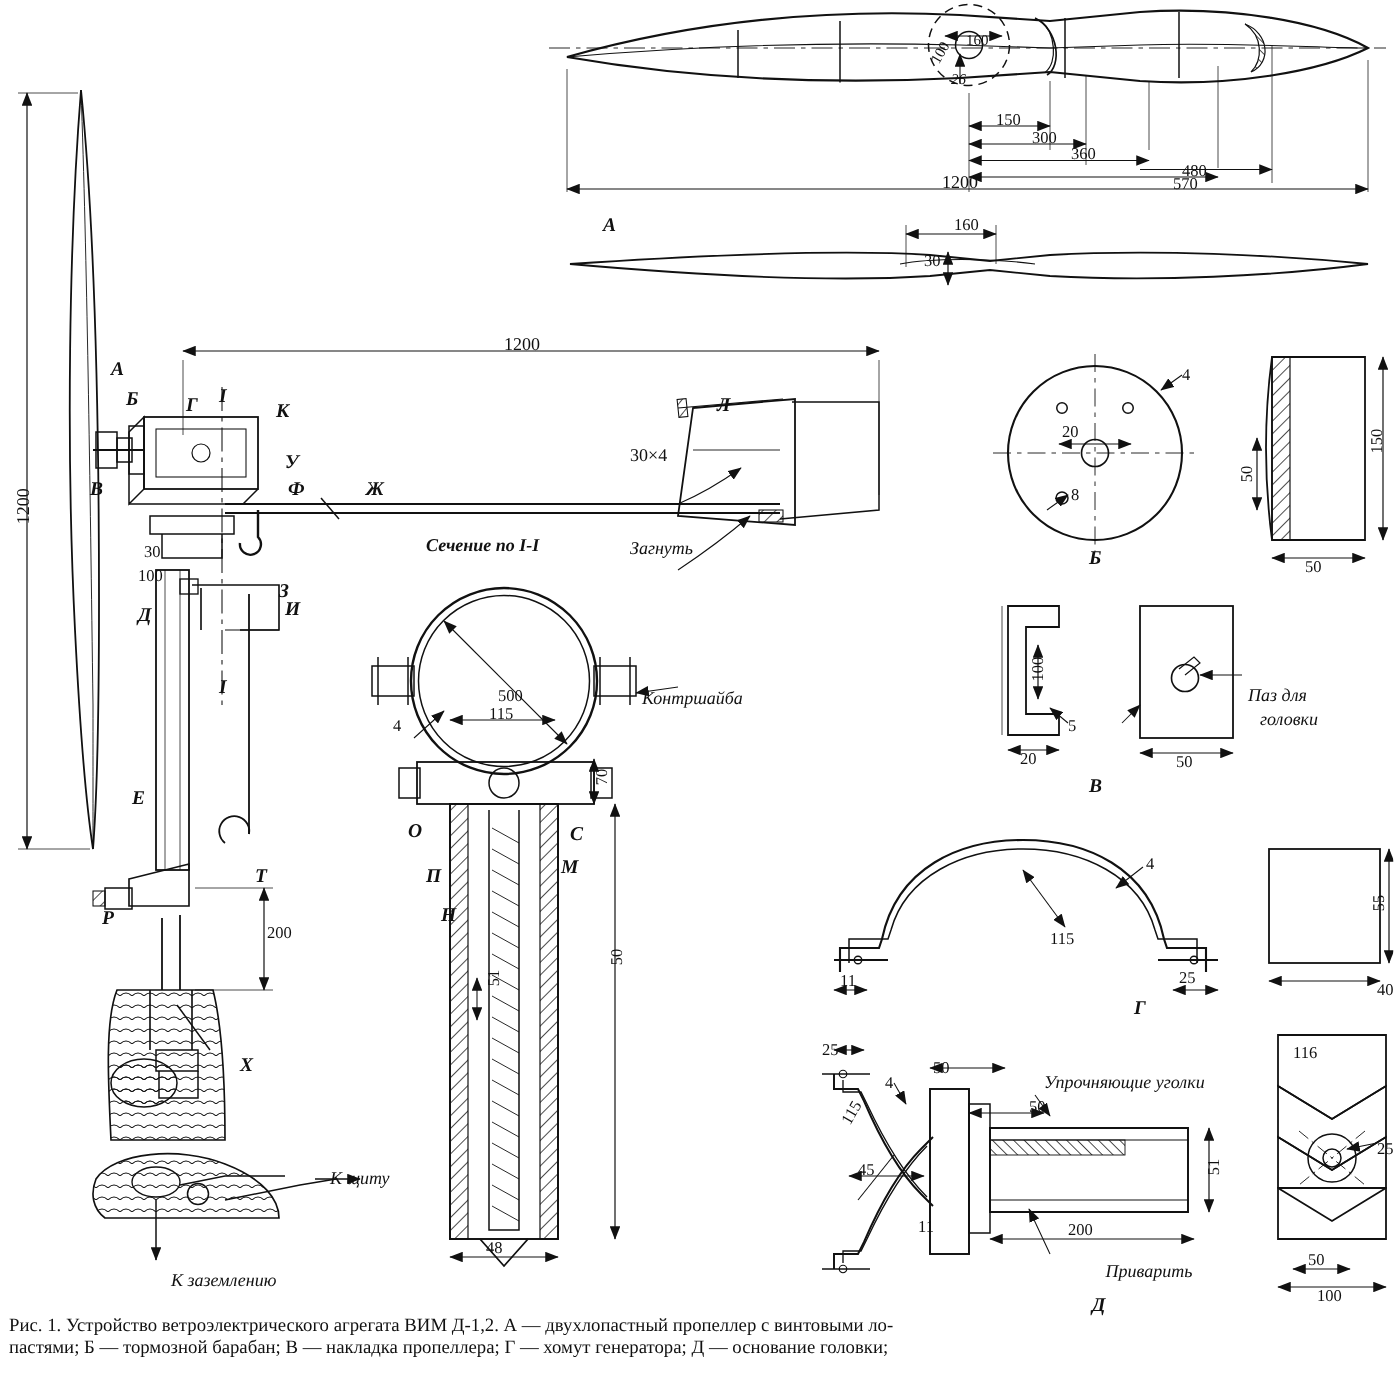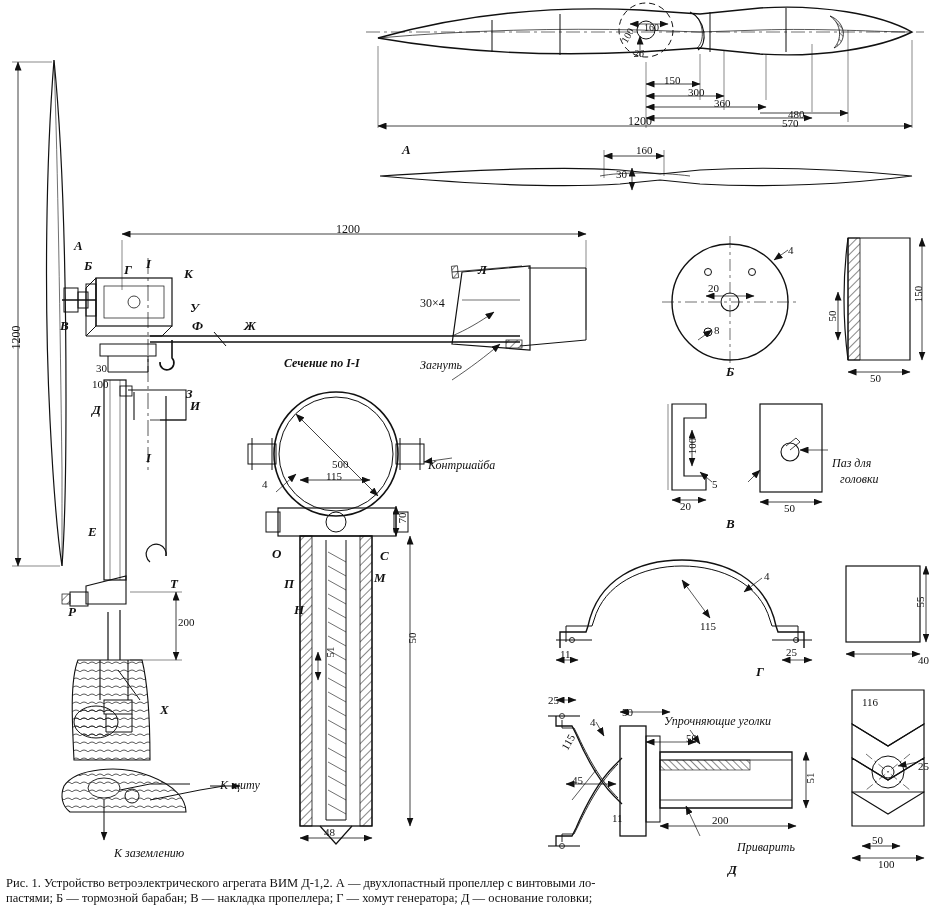--- a/index.html
+++ b/index.html
@@ -405,21 +405,21 @@
   <div class="lbl dim" style="left:560px;top:736px;transform:rotate(-60deg);">115</div>
   <div class="lbl dim" style="left:572px;top:774px;">45</div>
   <div class="lbl dim" style="left:612px;top:812px;">11</div>
   <div class="lbl dim" style="left:686px;top:732px;">50</div>
   <div class="lbl dim" style="left:804px;top:772px;transform:rotate(-90deg);">51</div>
   <div class="lbl dim" style="left:712px;top:814px;">200</div>
   <div class="lbl dim" style="left:862px;top:696px;">116</div>
   <div class="lbl dim" style="left:918px;top:760px;">25</div>
   <div class="lbl dim" style="left:872px;top:834px;">50</div>
   <div class="lbl dim" style="left:878px;top:858px;">100</div>
-  <div class="lbl note" style="left:664px;top:714px;">Упрочняющие уголки</div>
+  <div class="lbl note" style="left:696px;top:714px;">Упрочняющие уголки</div>
   <div class="lbl note" style="left:700px;top:840px;margin-left:37px;">Приварить</div>
   <div class="lbl part" style="left:728px;top:862px;">Д</div>
 
   <div id="caption">
     <span class="capline">Рис. 1. Устройство ветроэлектрического агрегата  ВИМ Д-1,2.  А — двухлопастный пропеллер  с винтовыми ло-</span>
     <span class="capline">пастями;   Б — тормозной барабан;  В — накладка пропеллера;   Г — хомут генератора;   Д — основание головки;</span>
   </div>
 
 </div>
 

